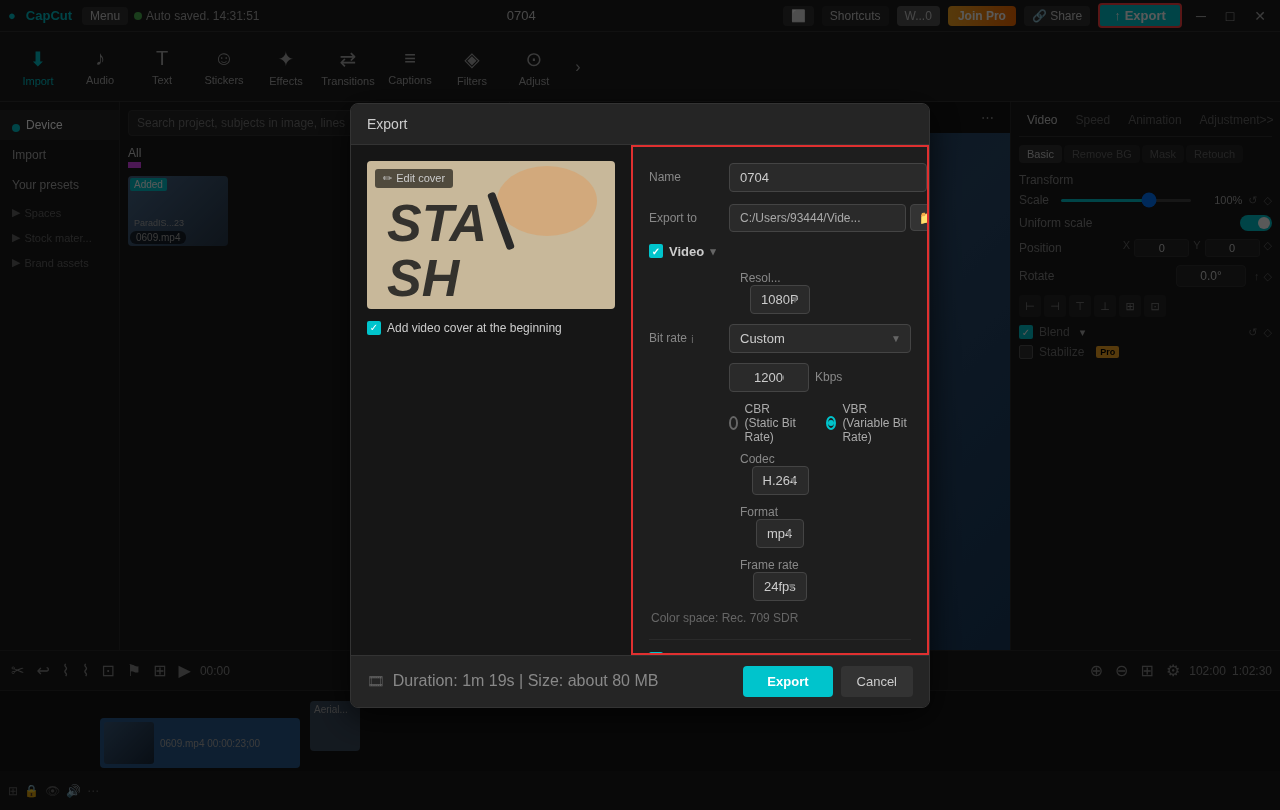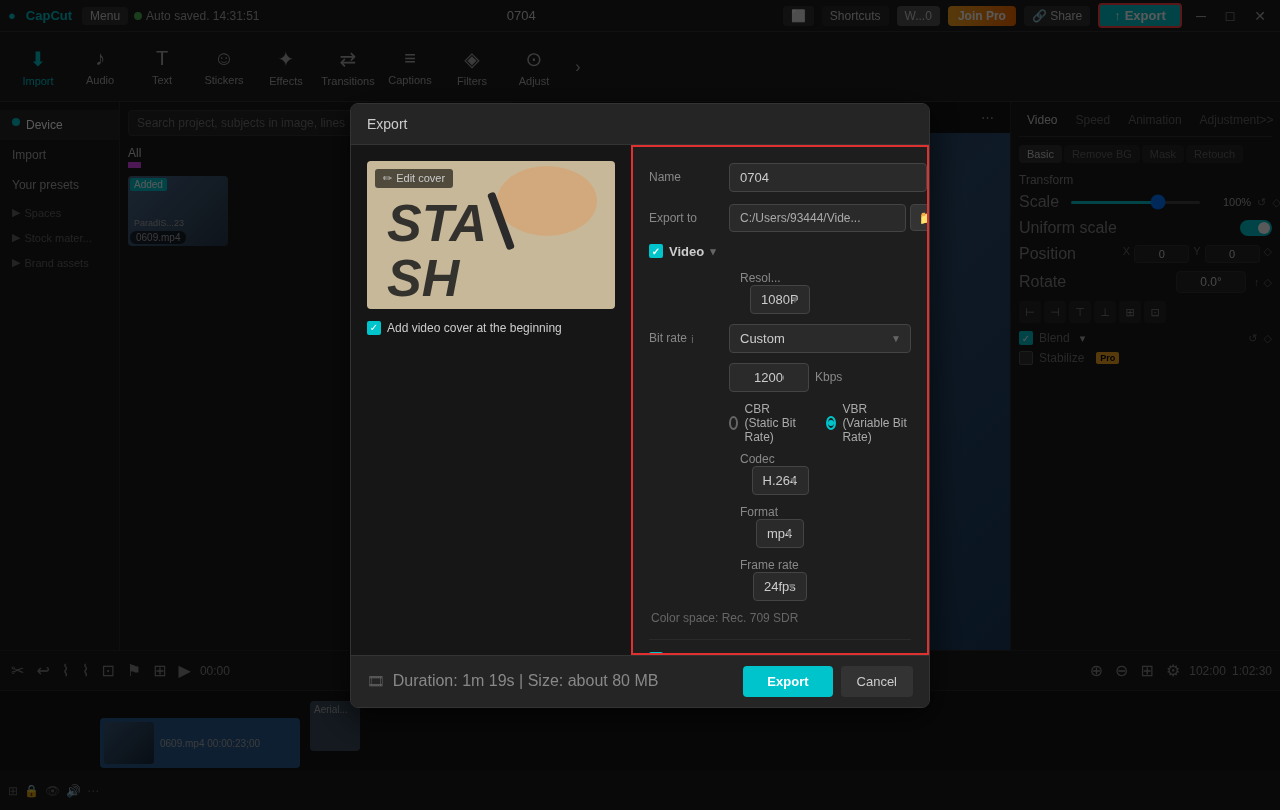--- a/index.html
+++ b/index.html
@@ -27,21 +27,21 @@
     .toolbar-item { display: flex; flex-direction: column; align-items: center; justify-content: center; width: 60px; height: 60px; border-radius: 6px; cursor: pointer; color: #aaa; font-size: 11px; gap: 4px; }
     .toolbar-item.active { color: #00c4cc; }
     .toolbar-item-icon { font-size: 20px; }
     .toolbar-more { width: 24px; height: 60px; display: flex; align-items: center; justify-content: center; color: #aaa; cursor: pointer; font-size: 16px; }
 
     
     .main { display: flex; width: 100%; height: calc(810px - 32px - 70px - 160px); }
 
     
     .left-panel { width: 120px; background: #1a1a1a; border-right: 1px solid #2a2a2a; padding: 8px 0; }
-    .left-panel-item { padding: 8px 12px; font-size: 12px; color: #aaa; cursor: pointer; display: flex; align-items: flex-start; gap: 6px; }
+    .left-panel-item { padding: 8px 12px; font-size: 12px; color: #aaa; cursor: pointer; display: flex; align-items: flex-end; gap: 6px; }
     .left-panel-item.active { color: #fff; background: #252525; }
     .left-panel-dot { width: 8px; height: 8px; border-radius: 50%; background: #00c4cc; }
     .left-panel-section { padding: 6px 12px; font-size: 11px; color: #666; display: flex; align-items: center; gap: 4px; cursor: pointer; }
 
     
     .media-panel { width: 390px; background: #1c1c1c; border-right: 1px solid #2a2a2a; padding: 8px; }
     .media-search { width: 100%; background: #252525; border: 1px solid #333; color: #aaa; padding: 5px 8px; border-radius: 4px; font-size: 12px; margin-bottom: 8px; }
     .media-tabs { display: flex; gap: 8px; margin-bottom: 8px; }
     .media-tab { font-size: 12px; color: #666; cursor: pointer; padding: 2px 0; }
     .media-tab.active { color: #ccc; border-bottom: 6px solid #d946ef; }
@@ -59,21 +59,21 @@
     
     .right-panel { width: 270px; background: #1a1a1a; border-left: 1px solid #2a2a2a; padding: 8px; }
     .right-tabs { display: flex; gap: 2px; margin-bottom: 8px; border-bottom: 1px solid #333; padding-bottom: 6px; }
     .right-tab { font-size: 12px; color: #666; cursor: pointer; padding: 3px 8px; border-radius: 4px; }
     .right-tab.active { color: #ccc; }
     .right-section-title { font-size: 12px; color: #888; margin: 10px 0 6px 0; }
     .right-sub-tabs { display: flex; gap: 2px; margin-bottom: 8px; }
     .right-sub-tab { font-size: 11px; color: #666; cursor: pointer; padding: 3px 8px; background: #252525; border-radius: 4px; }
     .right-sub-tab.active { color: #ccc; background: #333; }
     .right-row { display: flex; align-items: center; justify-content: space-between; margin-bottom: 8px; }
-    .right-label { font-size: 16px; color: #888; }
+    .right-label { font-size: 12px; color: #888; }
     .right-slider-container { display: flex; align-items: center; gap: 6px; flex: 1; margin-left: 12px; }
     .right-slider { flex: 1; height: 3px; background: linear-gradient(90deg, #00c4cc 70%, #444 70%); border-radius: 2px; appearance: none; }
     .right-value { font-size: 11px; color: #aaa; width: 45px; text-align: right; }
     .right-toggle { width: 32px; height: 16px; background: #00c4cc; border-radius: 8px; cursor: pointer; position: relative; }
     .right-toggle-dot { width: 12px; height: 12px; background: #fff; border-radius: 50%; position: absolute; right: 2px; top: 2px; }
     .right-input-row { display: flex; align-items: center; gap: 4px; }
     .right-input { background: #252525; border: 1px solid #333; color: #ccc; padding: 3px 6px; border-radius: 4px; font-size: 12px; width: 60px; text-align: center; }
     .right-pos-inputs { display: flex; gap: 4px; }
     .right-pos-label { font-size: 11px; color: #666; }
     .right-pos-input { background: #252525; border: 1px solid #333; color: #ccc; padding: 2px 4px; border-radius: 3px; font-size: 11px; width: 55px; text-align: center; }

